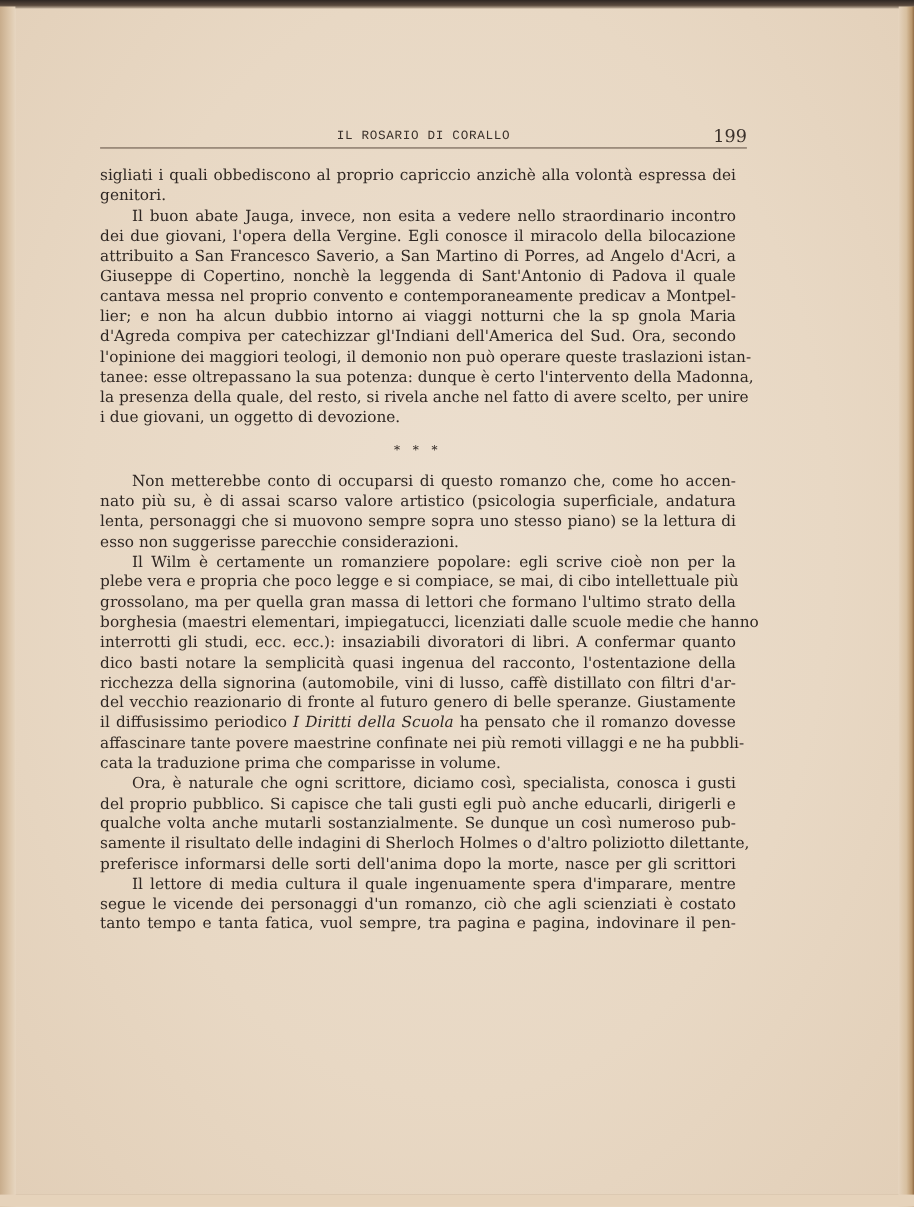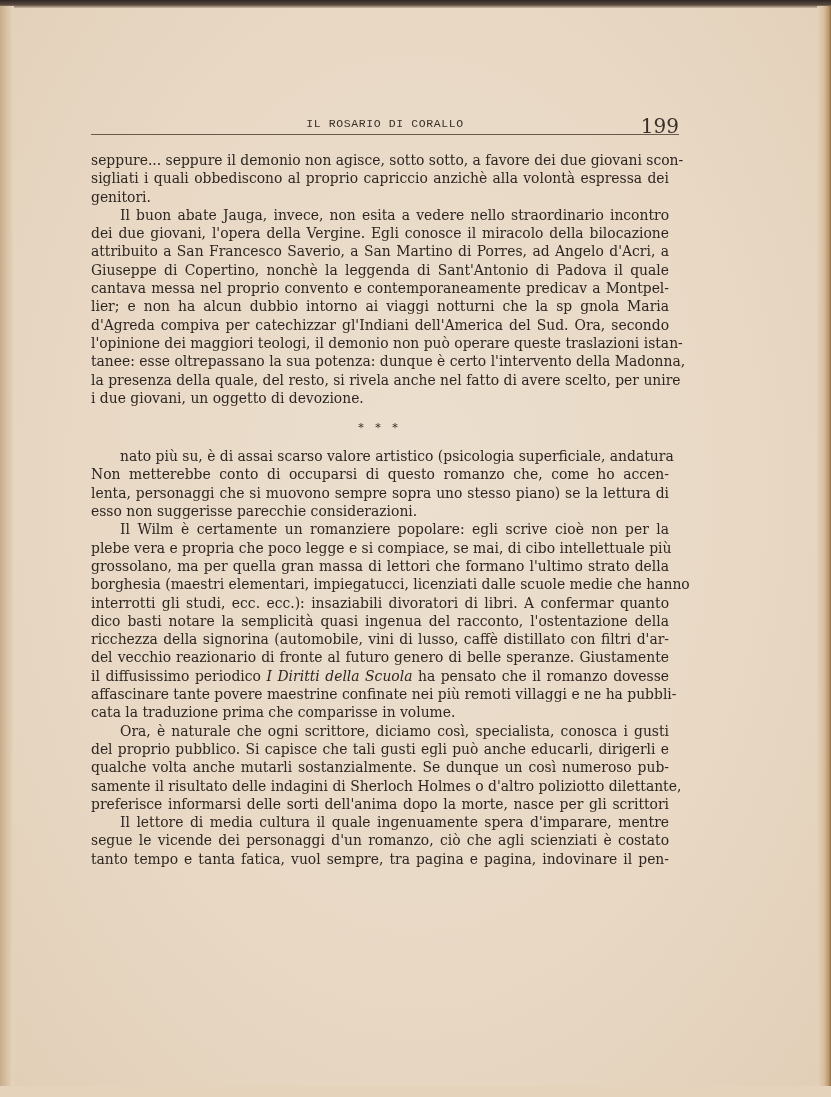--- a/index.html
+++ b/index.html
@@ -58,21 +58,21 @@
     text-align: center;
     font-size: 11.5px;
     letter-spacing: 0.6px;
     top: 4px;
     font-family: Liberation Mono, monospace;
   }
   .page-number {
     position: absolute;
     right: 0;
     top: 1px;
-    font-size: 20px;
+    font-size: 16px;
   }
   .head-rule {
     position: absolute;
     left: 91px; top: 134px;
     width: 588px; height: 0;
     border-top: 1px solid #6a5a4c;
   }
   .text-block {
     position: absolute;
     left: 91px; top: 151px;
@@ -125,21 +125,20 @@
 
 <div class="running-head">
   <span class="running-title">IL ROSARIO DI CORALLO</span>
   <span class="page-number">199</span>
 </div>
 <div class="head-rule"></div>
 
 <div class="text-block">
 
   <p class="para">
-    <span class="line">seppure... seppure il demonio non agisce, sotto sotto, a favore dei due giovani scon-</span>
     <span class="line">sigliati i quali obbediscono al proprio capriccio anzichè alla volontà espressa dei</span>
     <span class="line last">genitori.</span>
   </p>
 
   <p class="para indent">
     <span class="line">Il buon abate Jauga, invece, non esita a vedere nello straordinario incontro</span>
     <span class="line">dei due giovani, l'opera della Vergine. Egli conosce il miracolo della bilocazione</span>
     <span class="line">attribuito a San Francesco Saverio, a San Martino di Porres, ad Angelo d'Acri, a</span>
     <span class="line">Giuseppe di Copertino, nonchè la leggenda di Sant'Antonio di Padova il quale</span>
     <span class="line">cantava messa nel proprio convento e contemporaneamente predicav  a Montpel-</span>
@@ -147,22 +146,22 @@
     <span class="line">d'Agreda compiva per catechizzar gl'Indiani dell'America del Sud. Ora, secondo</span>
     <span class="line">l'opinione dei maggiori teologi, il demonio non può operare queste traslazioni istan-</span>
     <span class="line">tanee: esse oltrepassano la sua potenza: dunque è certo l'intervento della Madonna,</span>
     <span class="line">la presenza della quale, del resto, si rivela anche nel fatto di avere scelto, per unire</span>
     <span class="line last">i due giovani, un oggetto di devozione.</span>
   </p>
 
   <div class="asterism">* * *</div>
 
   <p class="para indent">
+    <span class="line">Non metterebbe conto di occuparsi di questo romanzo che, come ho accen-</span>
     <span class="line">nato più su, è di assai scarso valore artistico (psicologia superficiale, andatura</span>
-    <span class="line">Non metterebbe conto di occuparsi di questo romanzo che, come ho accen-</span>
     <span class="line">lenta, personaggi che si muovono sempre sopra uno stesso piano) se la lettura di</span>
     <span class="line last">esso non suggerisse parecchie considerazioni.</span>
   </p>
 
   <p class="para indent">
     <span class="line">Il Wilm è certamente un romanziere popolare: egli scrive cioè non per la</span>
     <span class="line">plebe vera e propria che poco legge e si compiace, se mai, di cibo intellettuale più</span>
     <span class="line">grossolano, ma per quella gran massa di lettori che formano l'ultimo strato della</span>
     <span class="line">borghesia (maestri elementari, impiegatucci, licenziati dalle scuole medie che hanno</span>
     <span class="line">interrotti gli studi, ecc. ecc.): insaziabili divoratori di libri. A confermar quanto</span>

